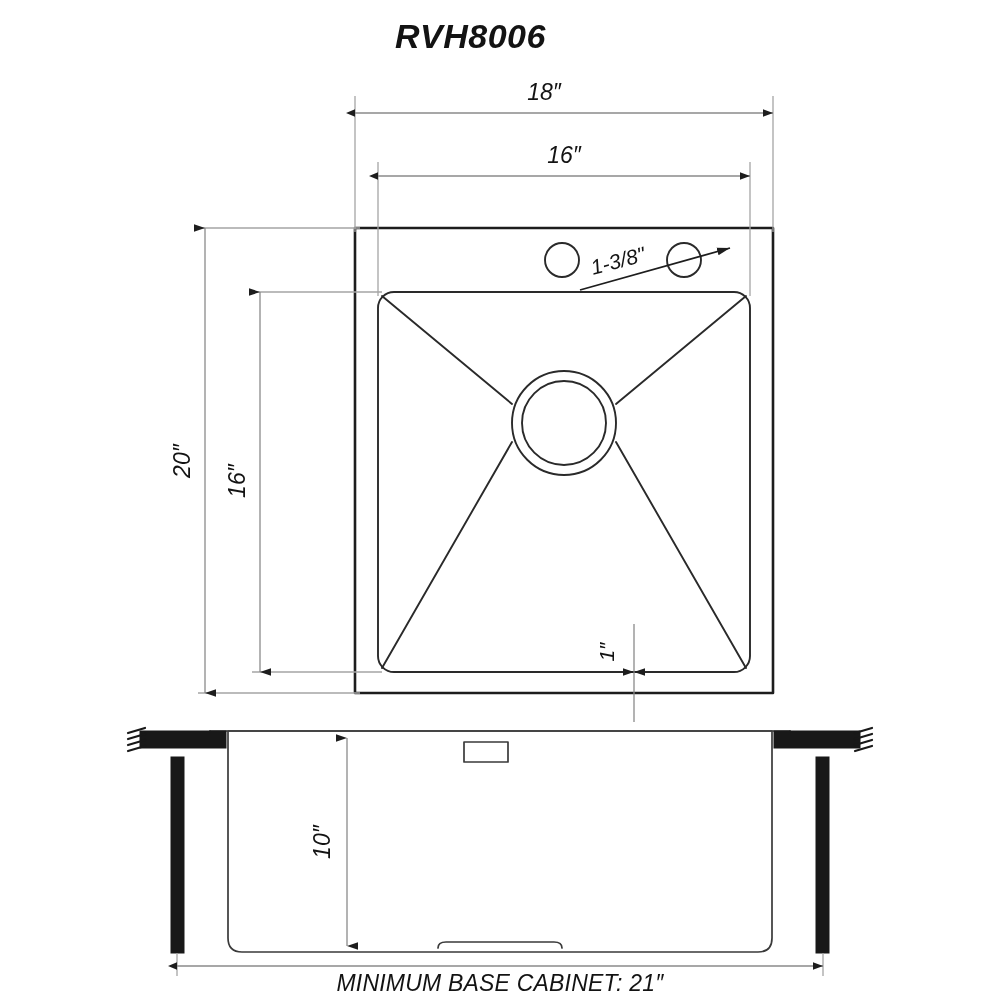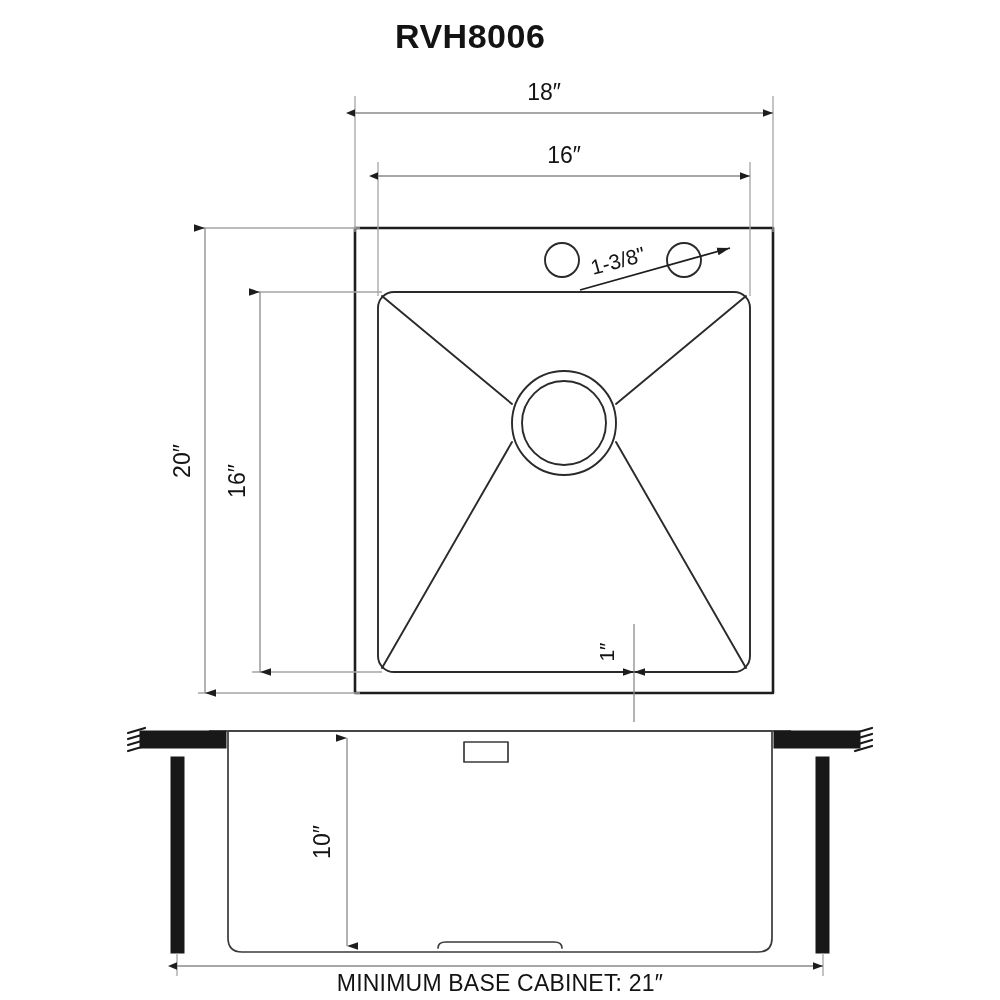--- a/index.html
+++ b/index.html
@@ -13,20 +13,21 @@
     height: 1000px;
     font-family: "Liberation Sans", sans-serif;
     color: #1a1a1a;
     overflow: hidden;
     position: relative;
   }
   #drawing-root {
     position: relative;
     width: 792px;
     height: 1000px;
+    font-style: italic;
   }
   #spec-svg {
     position: absolute;
     left: 0;
     top: 0;
     width: 1000px;
     height: 1000px;
     display: block;
   }
   .title-text {

